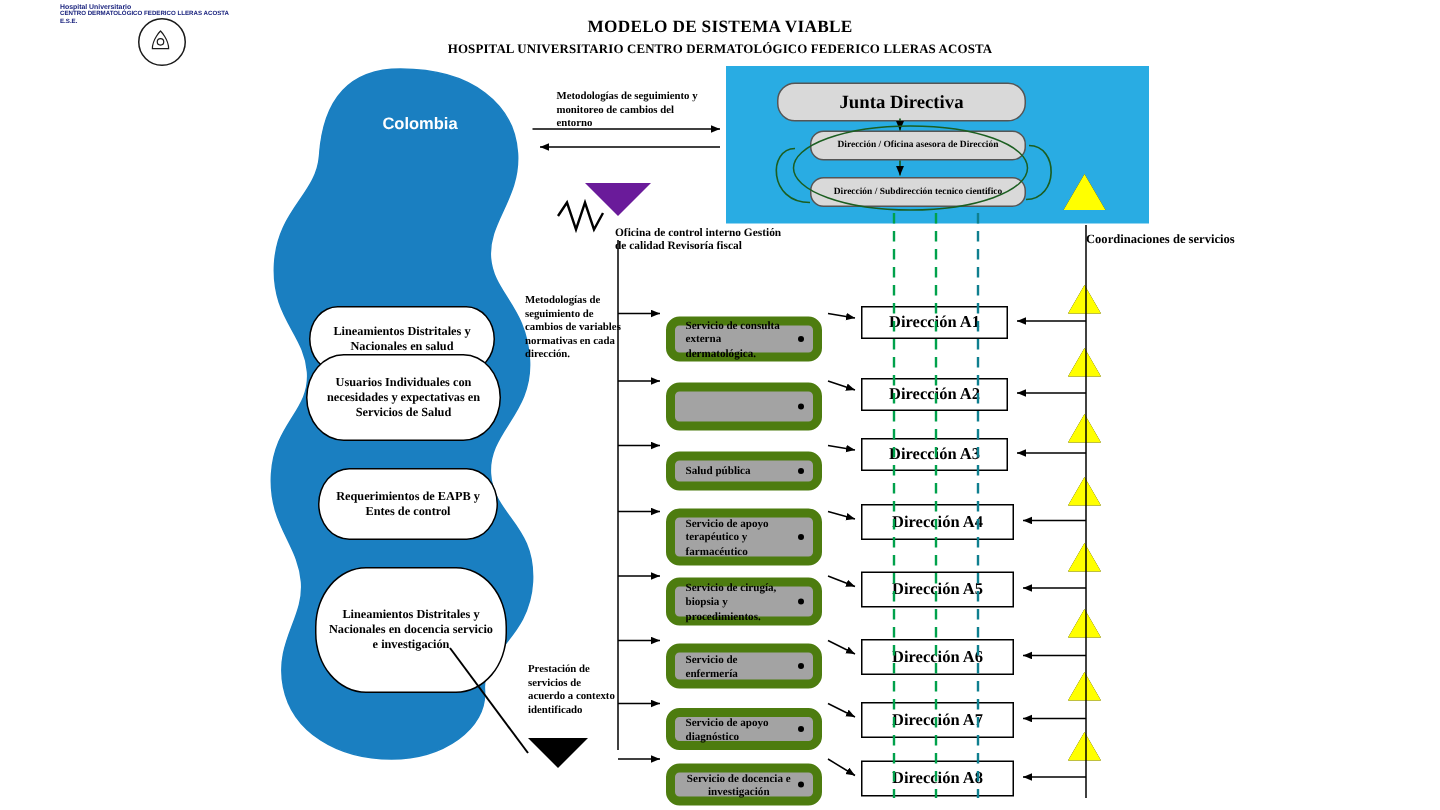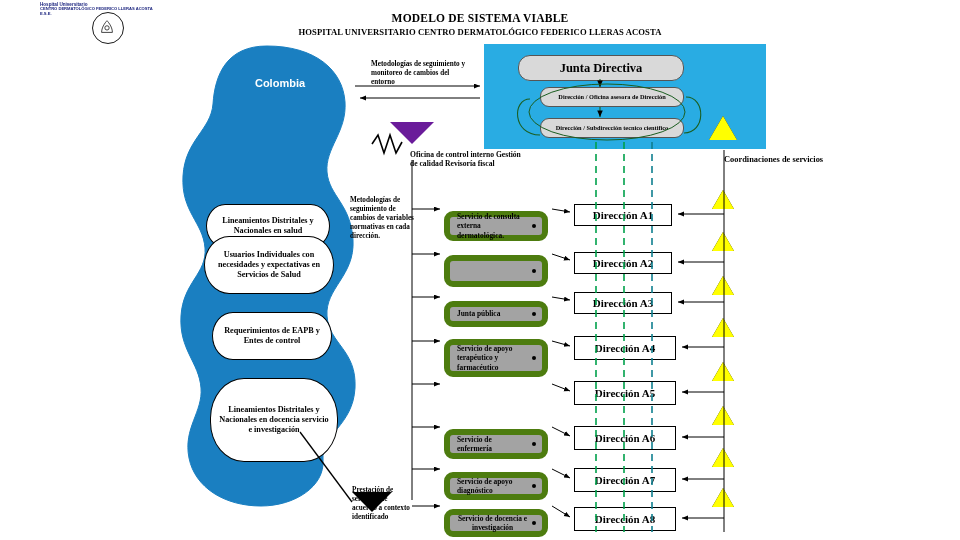--- a/index.html
+++ b/index.html
@@ -94,42 +94,46 @@
 
   <div class="abs cyan"></div>
   <div class="abs junta">Junta Directiva</div>
   <div class="abs dirbox" style="left:540px;top:87px;width:144px;height:20px;">Dirección / Oficina asesora de Dirección</div>
   <div class="abs dirbox" style="left:540px;top:118px;width:144px;height:20px;">Dirección / Subdirección tecnico cientifico</div>
 
   <div class="abs tri" style="left:709px;top:116px;"></div>
 
   <div class="note" style="left:371px;top:60px;width:100px;">Metodologías de seguimiento y monitoreo de cambios del entorno</div>
   <div class="note" style="left:350px;top:196px;width:64px;">Metodologías de seguimiento de cambios de variables normativas en cada dirección.</div>
-  <div class="note" style="left:352px;top:442px;width:58px;margin-top:44px;">Prestación de servicios de acuerdo a contexto identificado</div>
+  <div class="note" style="left:352px;top:442px;width:58px;">Prestación de servicios de acuerdo a contexto identificado</div>
   <div class="note-b" style="left:410px;top:150px;width:120px;">Oficina de control interno Gestión de calidad Revisoría fiscal</div>
 
   <div class="abs coord">Coordinaciones de servicios</div>
 
   <div class="abs tri-purple" style="left:390px;top:122px;"></div>
 
   <div class="abs tri-black" style="left:352px;top:492px;"></div>
 
   <div class="svc" style="left:444px;top:194px;width:104px;height:30px;">
     <span>Servicio de consulta externa dermatológica.</span>
     <span class="dot"></span>
   </div>
   <div class="svc" style="left:444px;top:238px;width:104px;height:32px;">
     <span class="dot"></span>
   </div>
   <div class="svc" style="left:444px;top:284px;width:104px;height:26px;">
-    <span>Junta pública</span>
+    <span>Salud pública</span>
     <span class="dot"></span>
   </div>
   <div class="svc" style="left:444px;top:322px;width:104px;height:38px;">
     <span>Servicio de apoyo terapéutico y farmacéutico</span>
+    <span class="dot"></span>
+  </div>
+  <div class="svc" style="left:444px;top:368px;width:104px;height:32px;">
+    <span>Servicio de cirugía, biopsia y procedimientos.</span>
     <span class="dot"></span>
   </div>
   <div class="svc" style="left:444px;top:412px;width:104px;height:30px;">
     <span>Servicio de enfermería</span>
     <span class="dot"></span>
   </div>
   <div class="svc" style="left:444px;top:455px;width:104px;height:28px;">
     <span>Servicio de apoyo diagnóstico</span>
     <span class="dot"></span>
   </div>

